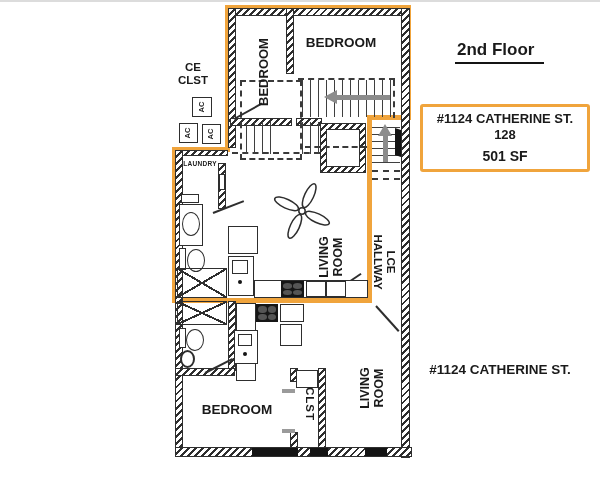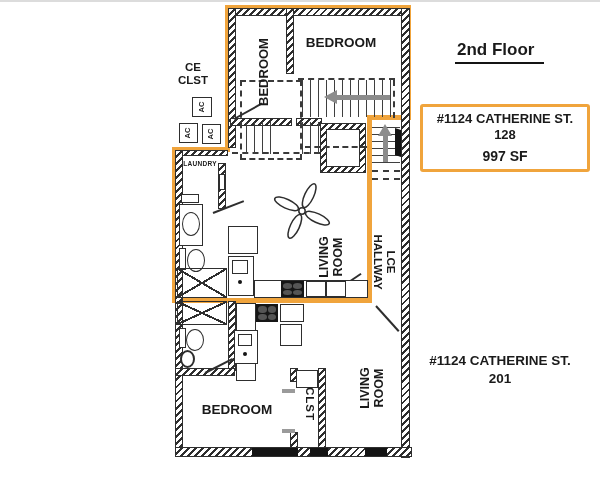--- a/index.html
+++ b/index.html
@@ -55,25 +55,24 @@
 <body>
 
 <div id="canvas" style="--hl:#F0A43C;">
 
   <div class="abs" style="left:0;top:0;width:600px;height:2px;background:#dcdcdc;"></div>
 
   <div id="title">2nd Floor</div>
   <div id="infobox">
     <div>#1124 CATHERINE ST.</div>
     <div>128</div>
-    <div class="sf">997 SF</div>
+    <div class="sf">501 SF</div>
   </div>
   <div id="u201">
     <div>#1124 CATHERINE ST.</div>
-    <div>201</div>
   </div>
 
   <div class="yseg" style="left:225px;top:5px;width:186px;height:5px;"></div>
   <div class="yseg" style="left:406px;top:5px;width:5px;height:115px;"></div>
   <div class="yseg" style="left:367px;top:115px;width:44px;height:5px;"></div>
   <div class="yseg" style="left:367px;top:115px;width:5px;height:188px;"></div>
   <div class="yseg" style="left:172px;top:298px;width:200px;height:5px;"></div>
   <div class="yseg" style="left:172px;top:147px;width:5px;height:156px;"></div>
   <div class="yseg" style="left:172px;top:147px;width:58px;height:5px;"></div>
   <div class="yseg" style="left:225px;top:5px;width:5px;height:147px;"></div>

